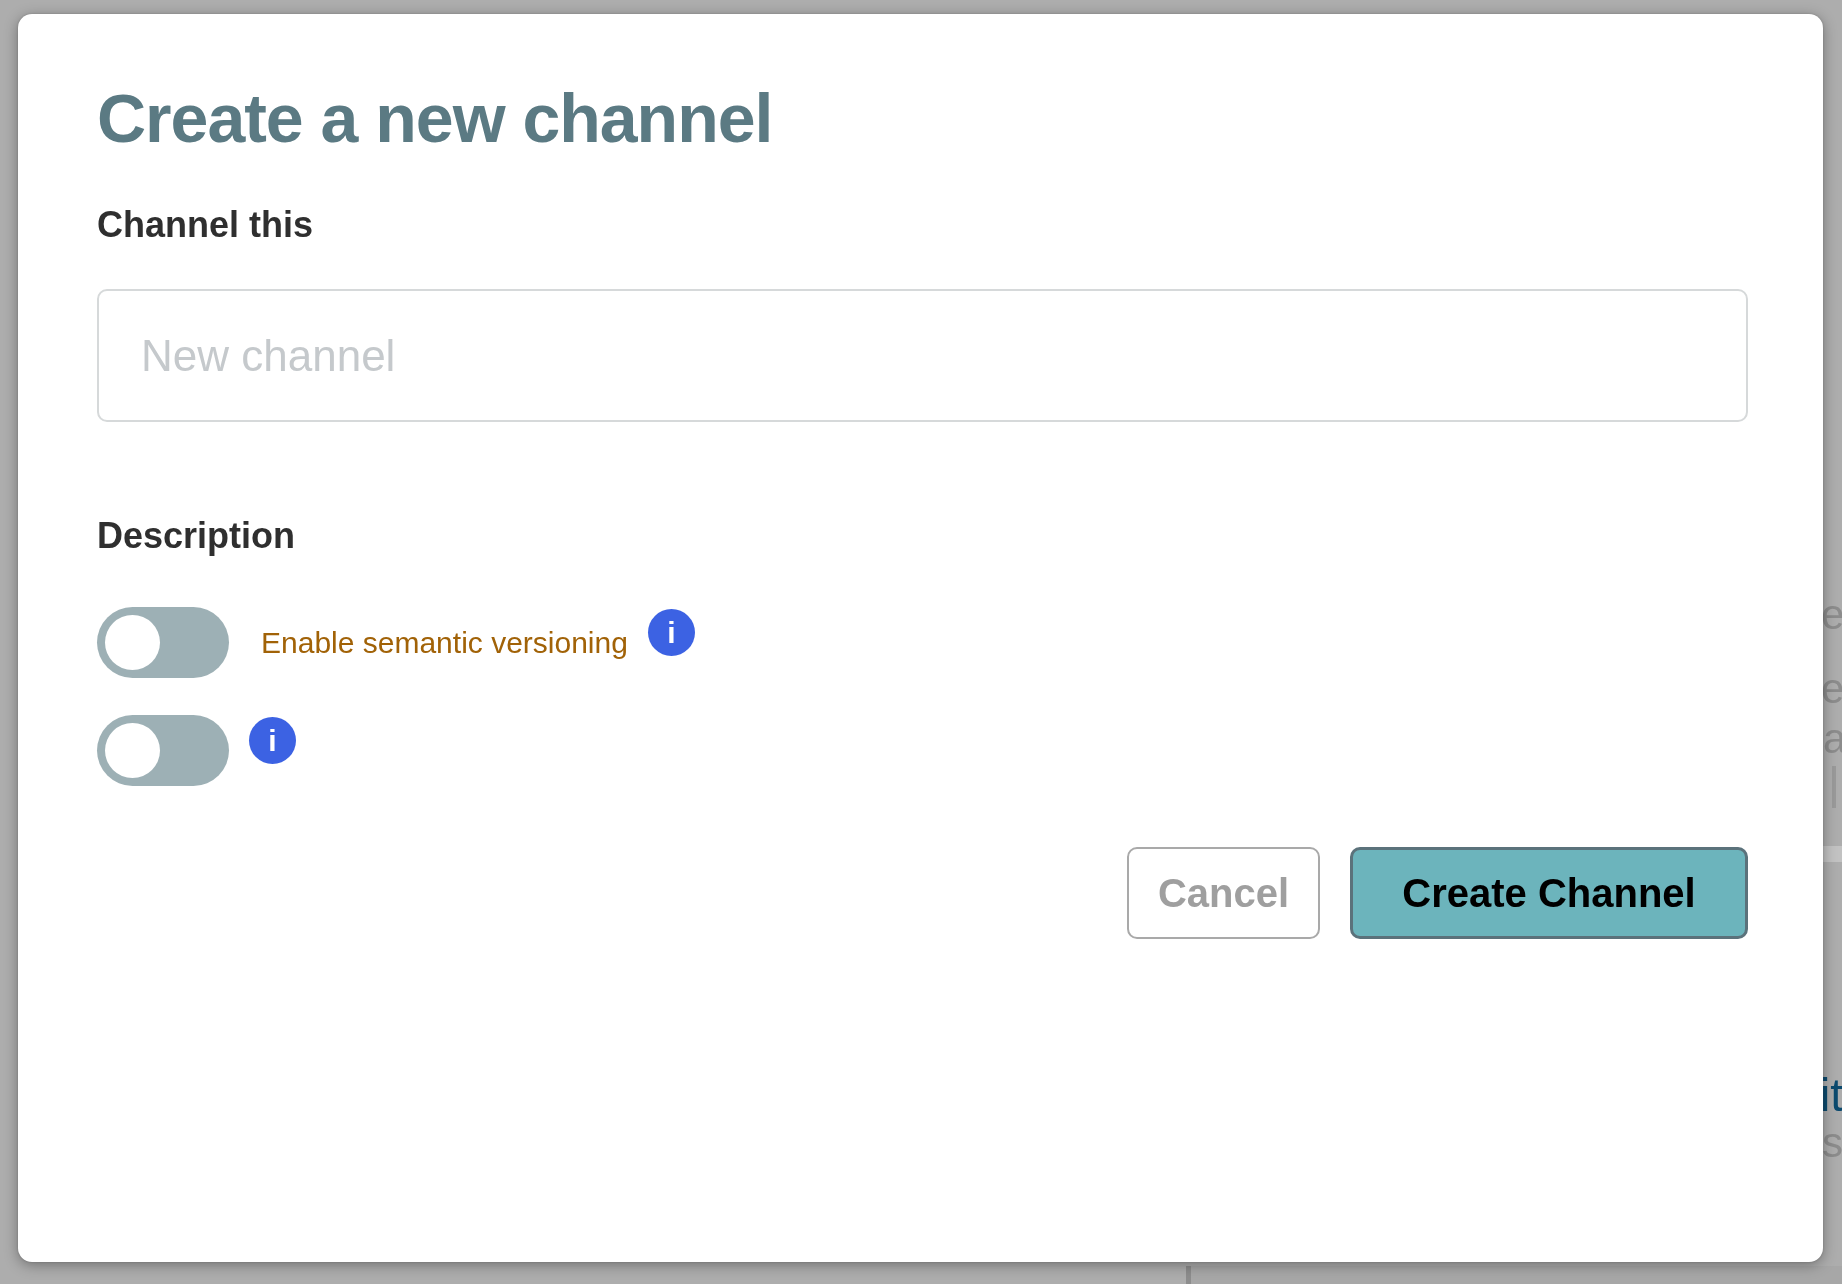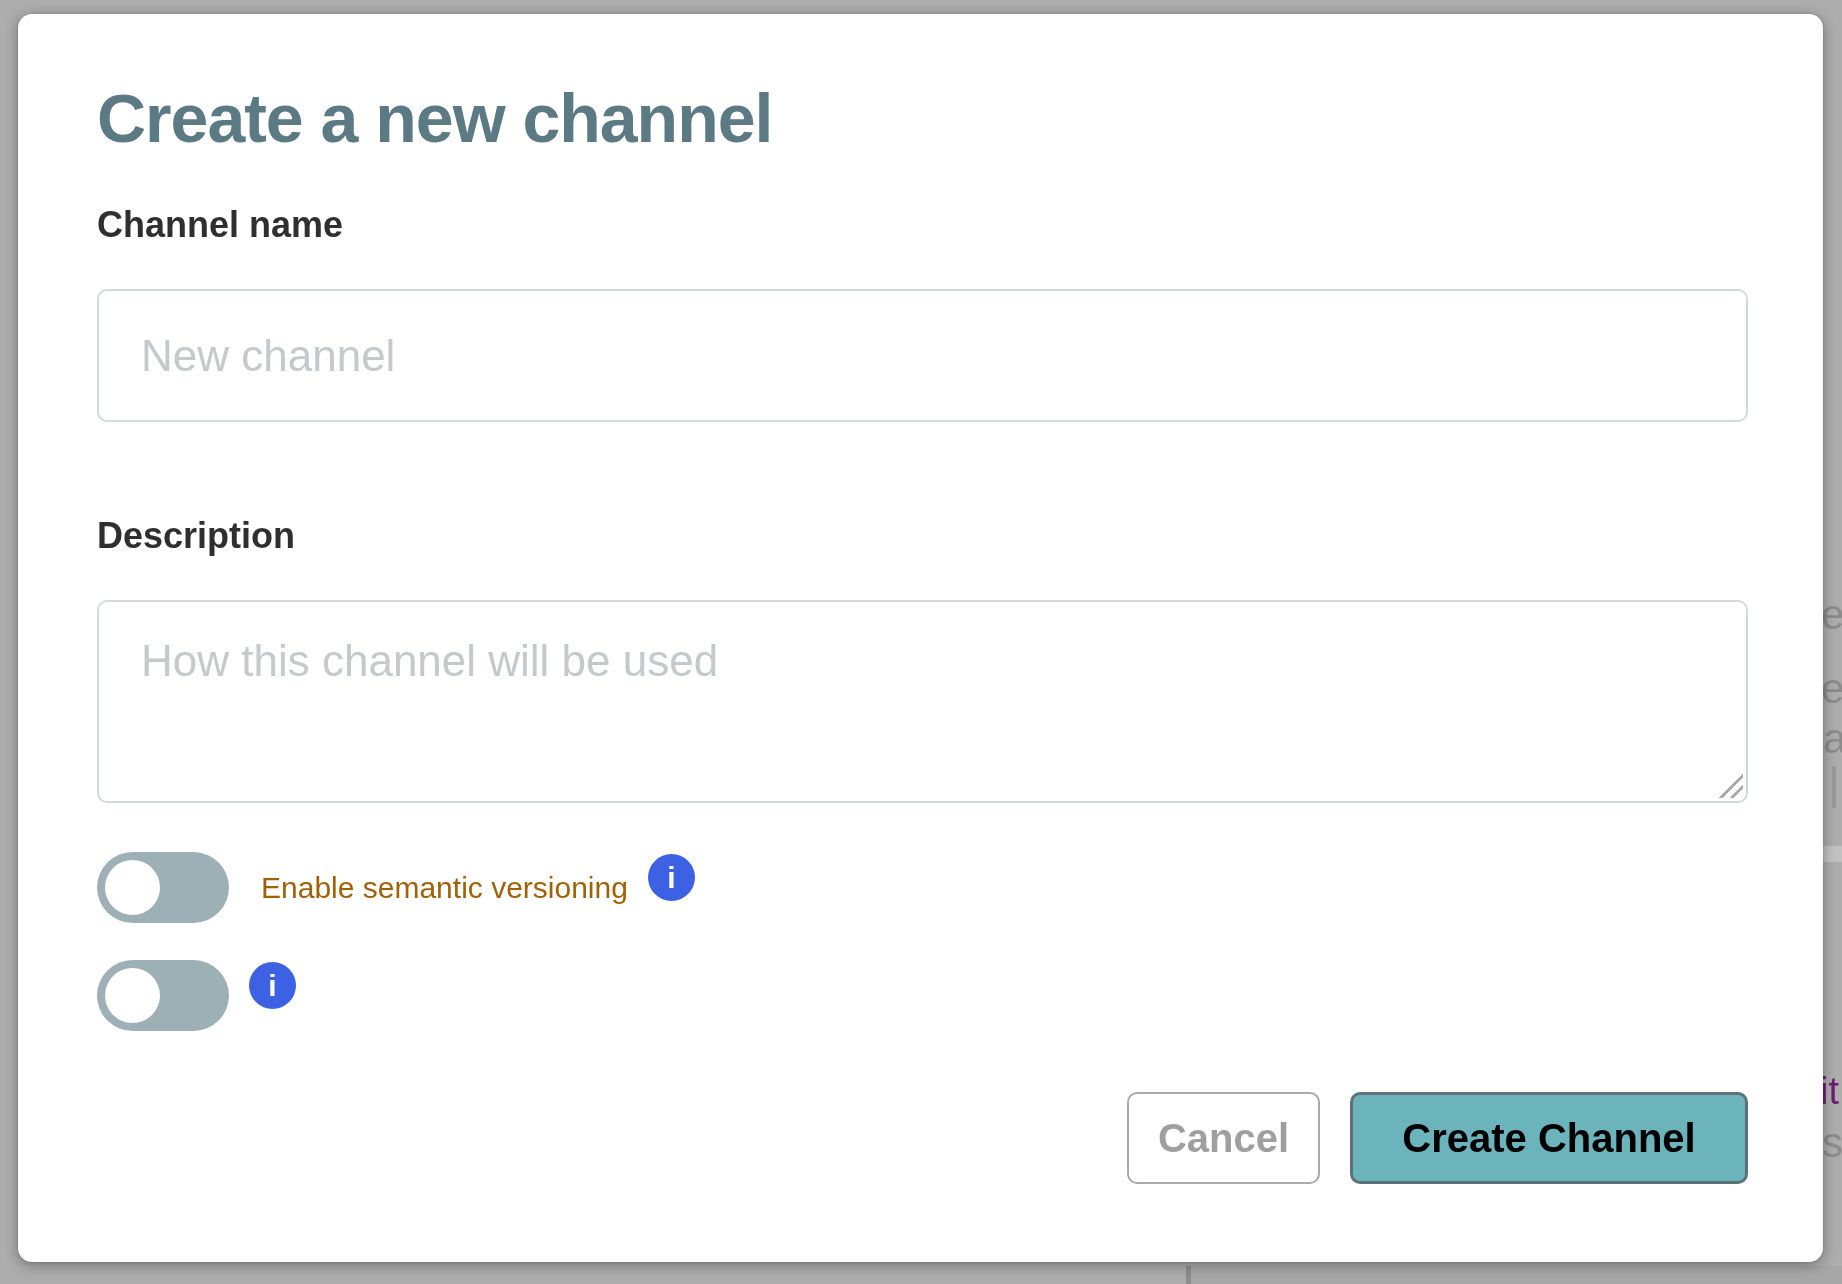--- a/index.html
+++ b/index.html
@@ -13,21 +13,21 @@
 
   
   .bg-fragment {
     position: absolute;
     color: #8c8c8c;
     font-size: 42px;
     line-height: 1;
     z-index: 1;
     white-space: nowrap;
   }
-  .bg-fragment.blue { color: #701a75; font-size: 38px; }
+  .bg-fragment.blue { color: #0c4a6e; font-size: 46px; }
   .bg-line-v {
     position: absolute; background: #9a9a9a;
     width: 4px; height: 42px; z-index: 1;
   }
   .bg-band {
     position: absolute; background: #c2c2c2;
     z-index: 1;
   }
   .bg-divider {
     position: absolute; background: #8d8d8d; z-index: 1;
@@ -193,28 +193,24 @@
 <div class="bg-band" style="left:1823px; top:846px; width:19px; height:16px;"></div>
 <span class="bg-fragment blue" style="left:1820px; top:1072px;">it</span>
 <span class="bg-fragment" style="left:1822px; top:1122px;">s</span>
 <div class="bg-divider" style="left:1186px; top:1266px; width:5px; height:18px;"></div>
 <div class="bg-strip-light" style="left:1191px; top:1266px; width:651px; height:18px;"></div>
 
 <div class="modal">
 
   <h1 class="modal-title">Create a new channel</h1>
 
-  <label class="field-label">Channel name</label>
+  <label class="field-label">Channel this</label>
   <input class="text-input" type="text" placeholder="New channel" style="">
 
   <label class="field-label second">Description</label>
-  <div class="textarea-wrap">
-    <textarea class="description-input" placeholder="How this channel will be used" style=""></textarea>
-    <div class="resize-handle"></div>
-  </div>
 
   <div class="toggle-row">
     <div class="toggle">
       <div class="knob"></div>
     </div>
     <span class="toggle-label">Enable semantic versioning</span>
     <span class="info-icon">i</span>
   </div>
 
   <div class="toggle-row second">

